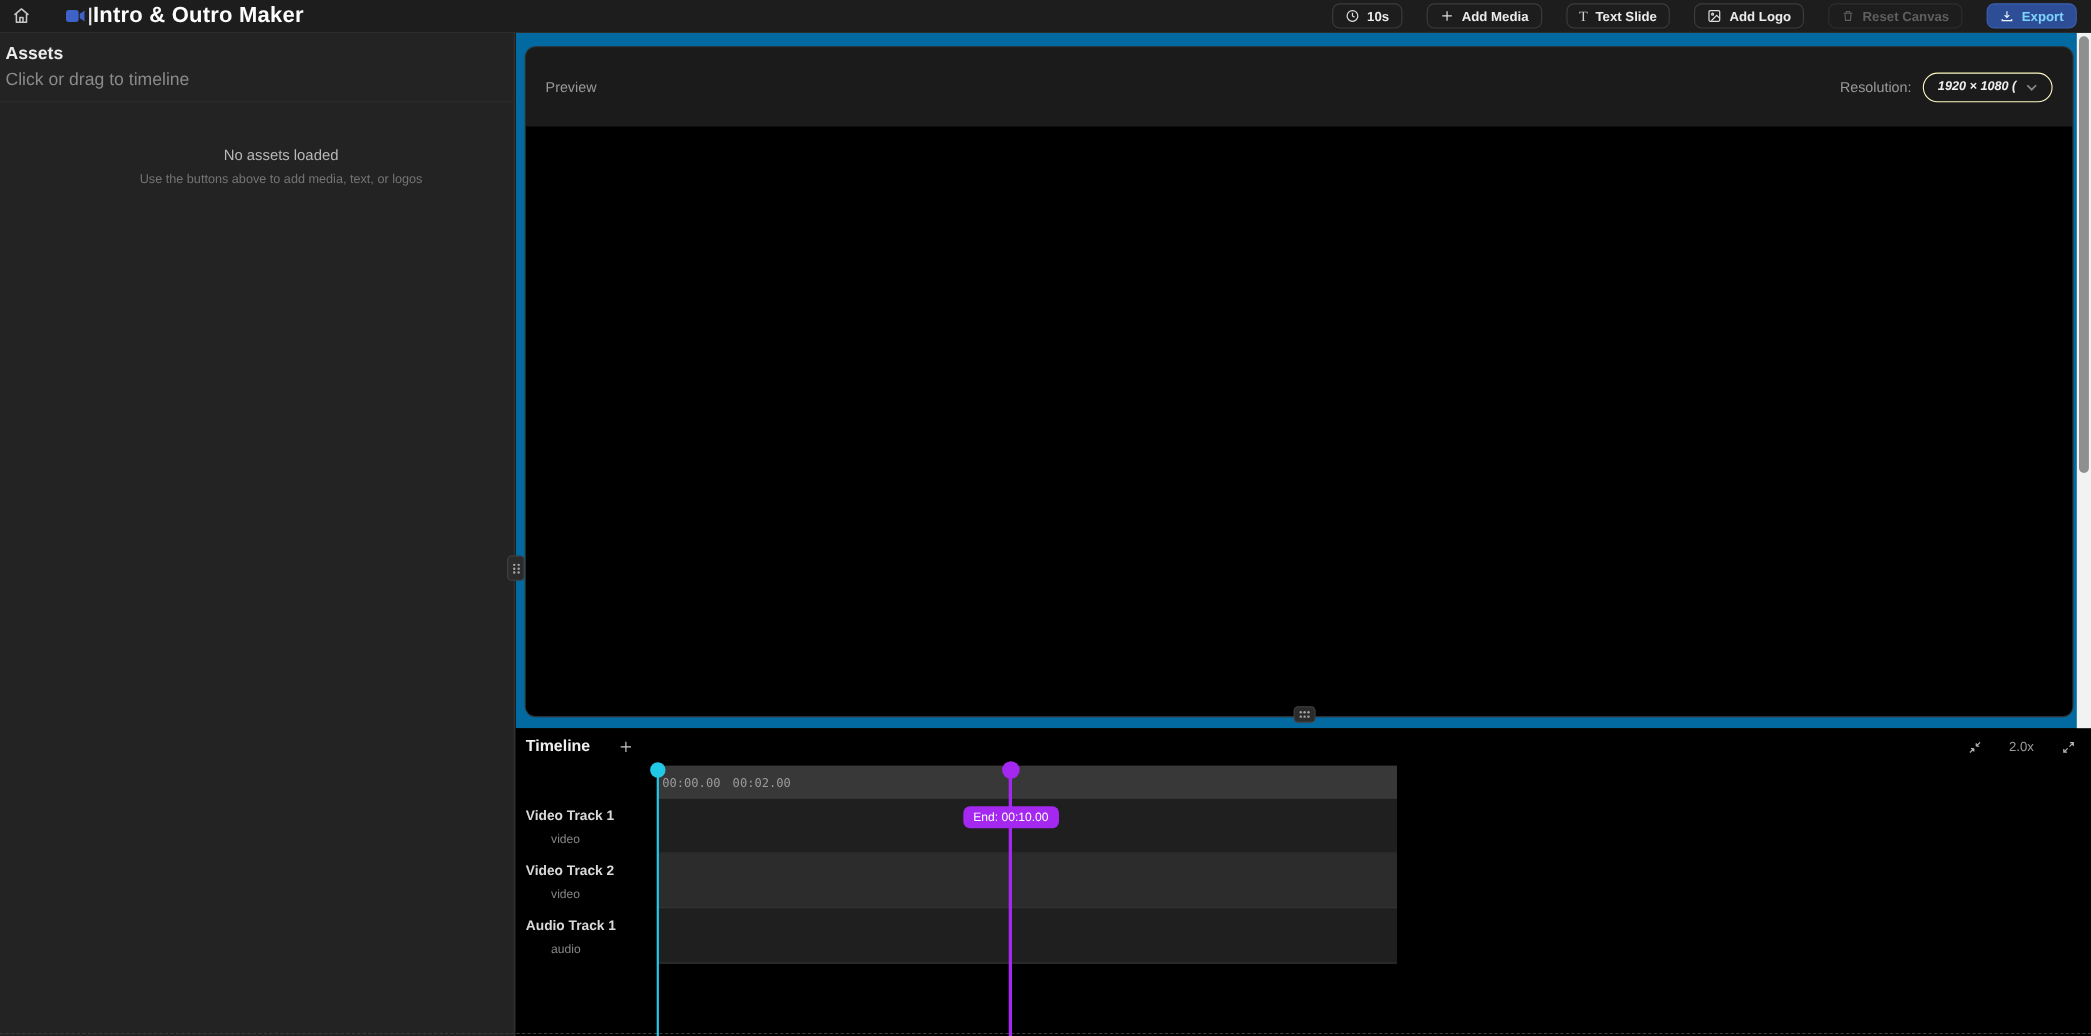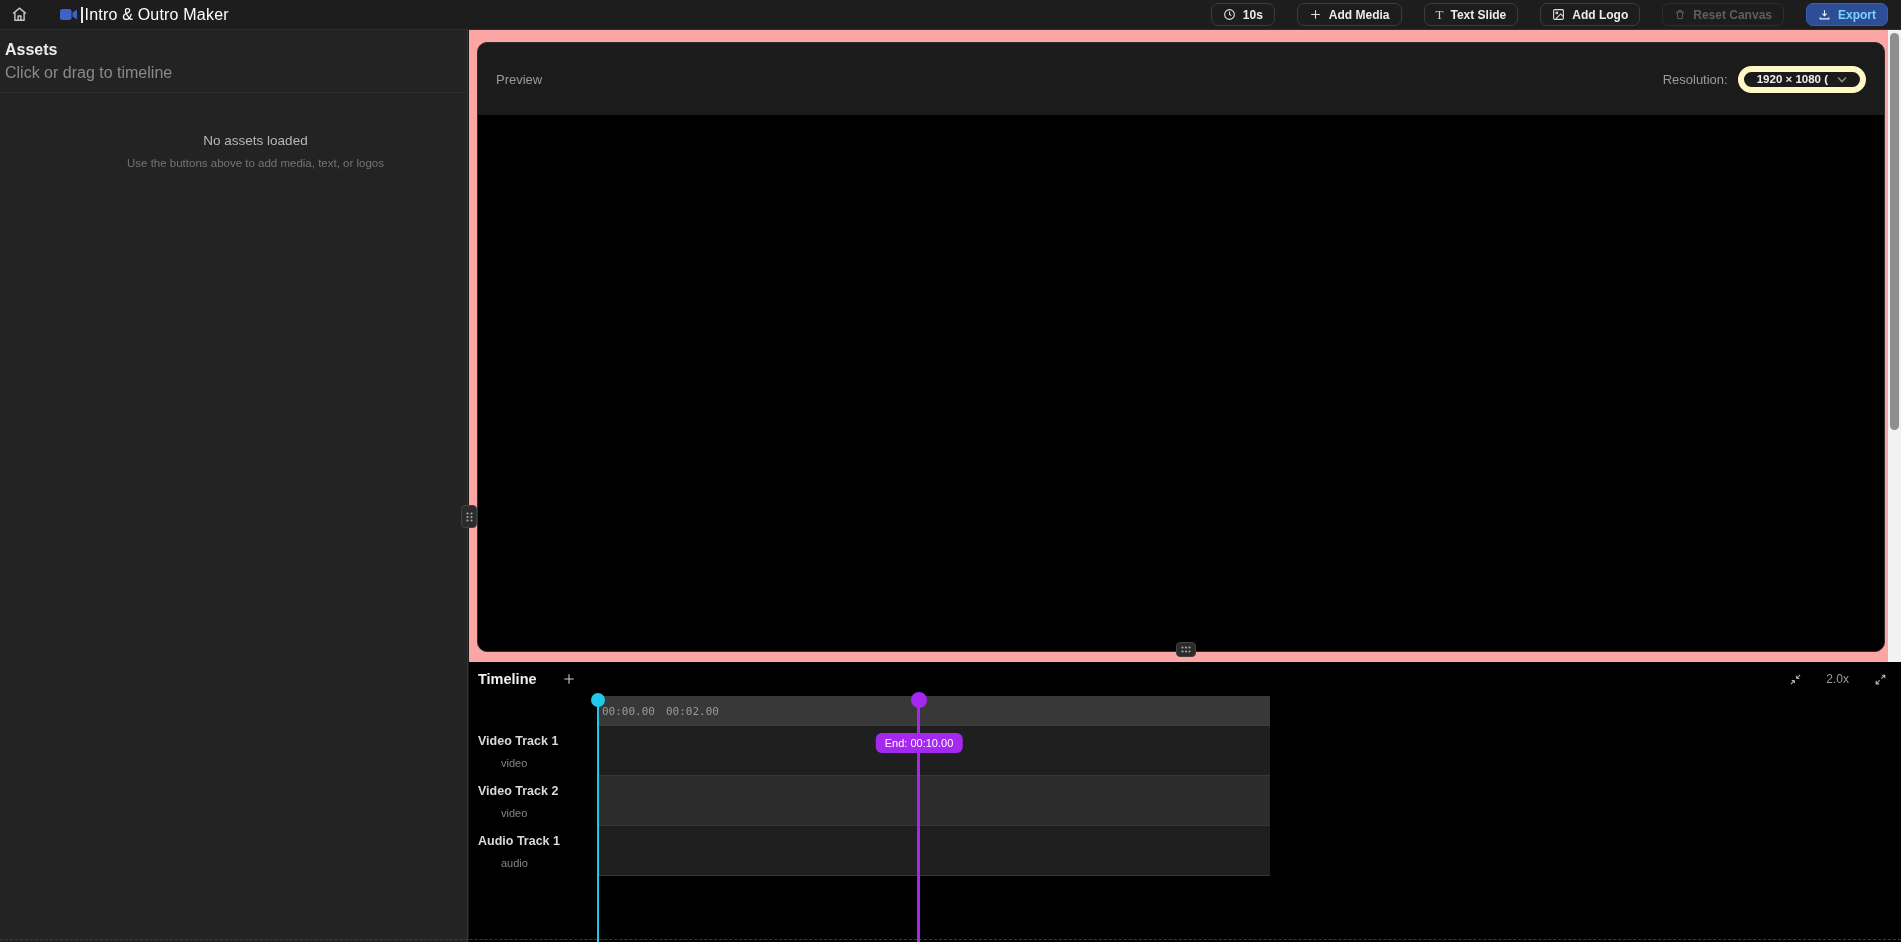--- a/index.html
+++ b/index.html
@@ -7,21 +7,21 @@
   body { font-family:"Liberation Sans", sans-serif; }
   .app { position:relative; width:1901px; height:942px; background:#191919; overflow:hidden; }
 
   
   .header { position:absolute; top:0; left:0; width:100%; height:30px; background:#1d1d1d;
             border-bottom:1px solid #2d2d2d; display:flex; align-items:center; padding:0 13px 0 8px; }
   .home-btn { width:22px; height:22px; display:flex; align-items:center; justify-content:center; border-radius:5px; cursor:pointer; }
   .app-icon { margin-left:30px; width:17px; height:14px; display:flex; align-items:center; }
   .doc-title { display:flex; align-items:center; margin-left:4px; }
   .caret { display:inline-block; width:1.5px; height:16px; background:#e8e8e8; margin-right:2px; }
-  .title-text { font-size:16px; font-weight:400; color:#fdfdfd; letter-spacing:.2px;text-align:center; }
+  .title-text { font-size:20px; font-weight:700; color:#fdfdfd; letter-spacing:.2px;text-align:center; }
   .header-actions { margin-left:auto; display:flex; align-items:center; gap:22px; }
   .hbtn { display:flex; align-items:center; gap:7px; height:23px; padding:0 11px; border:1px solid #3c3c3c;
           border-radius:7px; background:transparent; color:#ebebeb; font-size:12px; font-weight:600;
           font-family:"Liberation Sans", sans-serif; cursor:pointer; white-space:nowrap; }
   .hbtn.disabled { color:#5f5f5f; border-color:#2e2e2e; cursor:default; }
   .hbtn.primary { background:#2d4e97; border-color:#3b5eae; color:#7dd3fc; }
   .hbtn .t-glyph { font-size:13px; font-weight:400; color:#cfcfcf; font-family:"Liberation Serif", serif; }
 
   
   .assets { position:absolute; top:30px; left:0; width:468px; bottom:0; background:#232323; border-right:1px solid #333; }
@@ -30,30 +30,30 @@
   .assets-sub { margin-top:5px; font-size:16px; color:#8a8a8a; }
   .assets-empty { margin-top:40px; text-align:center;margin-left:44px; }
   .empty-title { font-size:13.5px; color:#b8b8b8; }
   .empty-hint { margin-top:9px; font-size:11.5px; color:#747474; }
   .v-handle { position:absolute; top:475px; left:-8px; width:16px; height:23px; background:#2b2b2b;
               border:1px solid #424242; border-radius:4px; display:flex; align-items:center; justify-content:center; cursor:col-resize; z-index:5; }
 
   
   .main { position:absolute; top:30px; left:469px; right:0; bottom:0; }
 
-  .preview-region { position:absolute; top:0; left:0; right:0; height:632px; background:#fca5a5; }
+  .preview-region { position:absolute; top:0; left:0; right:0; height:632px; background:#0369a1; }
   .preview-card { position:absolute; left:8px; top:12px; right:16px; bottom:10px; background:#1b1b1b;
                   border:1px solid #2f2f2f; border-radius:10px; display:flex; flex-direction:column; overflow:hidden; }
   .card-header { height:72px; display:flex; align-items:center; justify-content:space-between; padding:0 18px; }
   .preview-label { font-size:13px; color:#9a9a9a; }
   .res-group { display:flex; align-items:center; gap:10px; }
   .res-label { font-size:13px; color:#9a9a9a; }
-  .res-select { display:flex; align-items:center; gap:9px; height:27px; padding:0 13px; border:6px solid #fef9c3;
+  .res-select { display:flex; align-items:center; gap:9px; height:27px; padding:0 13px; border:1px solid #fef9c3;
                 border-radius:999px; background:transparent; color:#f0f0f0; font-size:11.5px; font-weight:700; cursor:pointer;
-                font-family:"Liberation Sans", sans-serif; }
+                font-family:"Liberation Sans", sans-serif;font-style:italic; }
   .canvas { flex:1; background:#000; }
   .v-scroll { position:absolute; top:0; right:0; width:13px; height:638px; background:#f2f2f2; }
   .v-thumb { position:absolute; top:3px; left:2px; width:9px; height:397px; background:#8f8f8f; border-radius:5px; cursor:pointer; }
   .h-handle { position:absolute; left:707px; top:612px; width:20px; height:15px; background:#2b2b2b;
               border:1px solid #424242; border-radius:4px; display:flex; align-items:center; justify-content:center; cursor:row-resize; z-index:5; }
 
   
   .timeline { position:absolute; top:632px; left:0; right:0; bottom:0; background:#000000; }
   .tl-header { height:34px; display:flex; align-items:center; padding:0 8px 0 9px; }
   .tl-title { font-size:14.5px; font-weight:700; color:#f0f0f0; }

